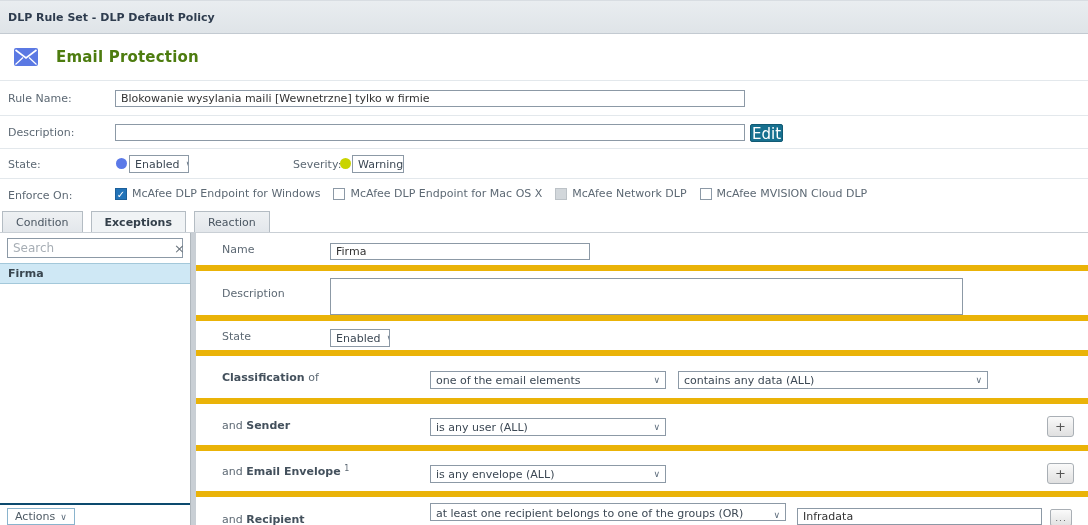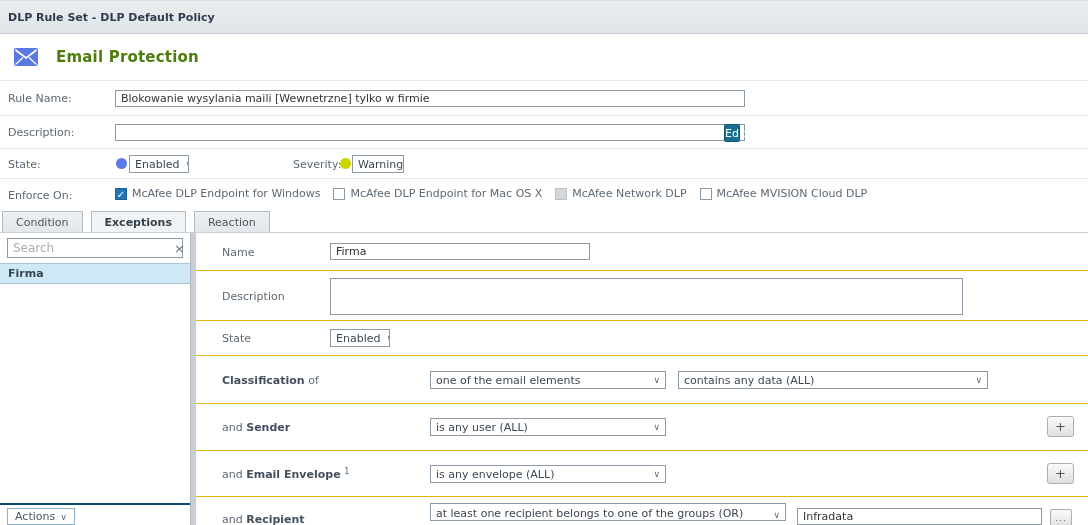--- a/index.html
+++ b/index.html
@@ -24,23 +24,23 @@
   .frow .lbl { position:absolute; left:8px; top:50%; transform:translateY(-50%); color:#5d6974; }
   .txt {
     position:absolute; border:1px solid #8c99a6; background:#fff; height:17px;
     font-family:"DejaVu Sans", sans-serif; font-size:11px; color:#333; padding:0 5px; outline:none;
   }
   .row-rulename { height:35px; }
   .row-rulename .txt { left:115px; top:9px; width:630px; }
   .row-desc { height:33px; }
   .row-desc .txt { left:115px; top:8px; width:630px; }
   .btn-edit {
-    position:absolute; left:724px; top:8px; width:16px; height:18px;
+    position:absolute; left:750px; top:8px; width:33px; height:18px;
     background:#17708f; color:#fff; border:1px solid #115a74; border-radius:2px;
-    font-family:"DejaVu Sans", sans-serif; font-size:11px; cursor:pointer;
+    font-family:"DejaVu Sans", sans-serif; font-size:15px; cursor:pointer;
   }
   .row-state { height:30px; }
   .dot { position:absolute; width:11px; height:11px; border-radius:50%; top:9px; }
   .dot-state { left:116px; background:#5b79e8; }
   .dot-sev { left:340px; background:#c9d400; }
   .sel {
     position:absolute; display:flex; justify-content:space-between; align-items:center;
     border:1px solid #8c99a6; background:#fff; height:18px; padding:0 5px;
     color:#3c4854; cursor:pointer; white-space:nowrap; overflow:hidden;
   }
@@ -80,21 +80,21 @@
   }
   .actionbar { position:absolute; left:0; bottom:12px; width:190px; height:25px; border-top:2px solid #0c4a6e;
     display:flex; align-items:center; padding-left:7px; background:#fff; }
   .btn-actions {
     height:17px; padding:0 7px; background:#fff; border:1px solid #8ab4cd; color:#4e5a64;
     font-family:"DejaVu Sans", sans-serif; font-size:11px; display:flex; align-items:center; gap:5px; cursor:pointer;
   }
   .btn-actions .chev { font-size:9px; color:#5a6a7a; }
   .vdivider { width:6px; background:#c9cfd5; border-left:1px solid #b0b7bd; flex:0 0 auto; }
   .main { flex:1; background:#fff; }
-  .mrow { position:relative; border-bottom:1px solid #eab308; }
+  .mrow { position:relative; border-bottom:6px solid #eab308; }
   .mrow .mlbl { position:absolute; left:26px; top:50%; transform:translateY(-50%); color:#5d6974; white-space:nowrap; }
   .mlbl b { color:#43505c; }
   .mlbl sup { font-size:8px; }
   .r-name { height:38px; }
   .r-name .txt { left:134px; top:10px; width:260px; }
   .r-desc { height:50px; }
   .r-desc textarea { position:absolute; left:134px; top:7px; width:633px; height:37px;
     border:1px solid #8c99a6; resize:none; outline:none; font-family:"DejaVu Sans", sans-serif; font-size:11px; padding:2px 5px; }
   .r-state { height:35px; }
   .r-state .sel { left:134px; top:8px; width:60px; }

